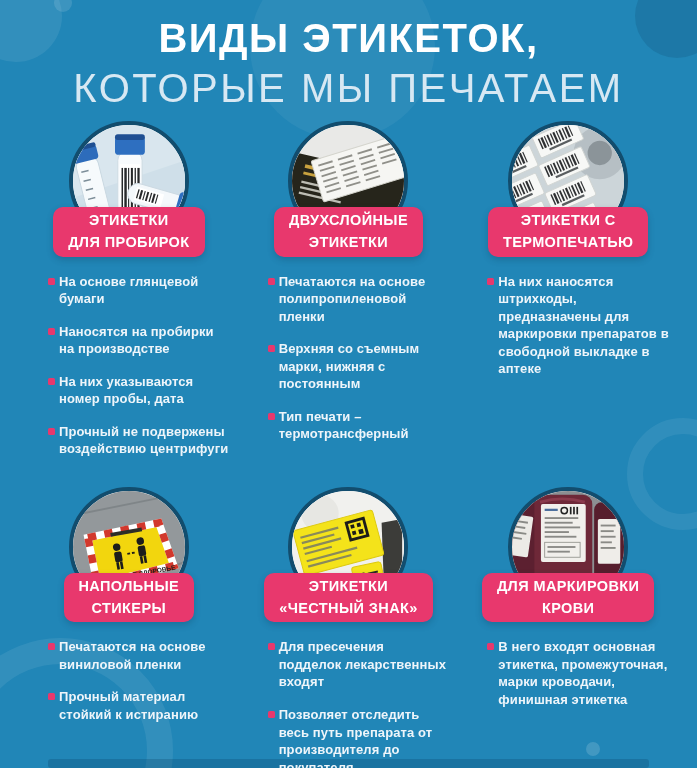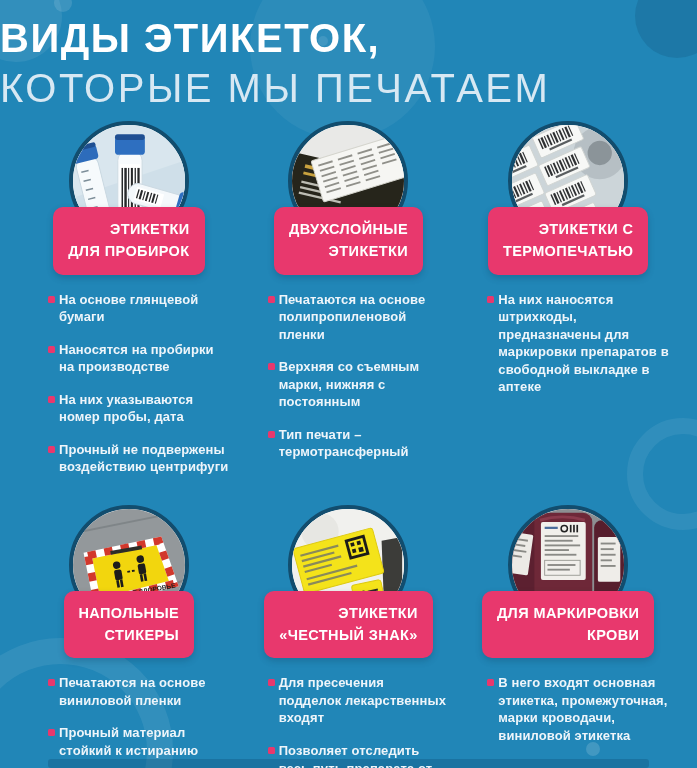--- a/index.html
+++ b/index.html
@@ -11,33 +11,33 @@
   .d1 { left:-30px; top:-30px; width:92px; height:92px; background:rgba(255,255,255,.08); }
   .d2 { left:54px; top:-6px; width:18px; height:18px; background:rgba(255,255,255,.12); }
   .d3 { right:-22px; top:-26px; width:84px; height:84px; background:rgba(10,60,95,.18); }
   .d4 { right:-42px; top:418px; width:112px; height:112px; border:16px solid rgba(255,255,255,.07); }
   .d5 { left:-52px; top:638px; width:225px; height:225px; border:26px solid rgba(255,255,255,.08); }
   .d6 { left:586px; top:742px; width:14px; height:14px; background:rgba(255,255,255,.15); }
   .d7 { left:318px; top:36px; width:10px; height:10px; background:rgba(255,255,255,.10); }
   .d8 { left:250px; top:-46px; width:185px; height:185px; background:rgba(255,255,255,.05); }
   .bottom-strip { position:absolute; left:48px; right:48px; bottom:0; height:9px; background:rgba(12,70,105,.28); border-radius:3px; }
 
-  header { position:relative; z-index:1; padding-top:16px; }
+  header { position:relative; z-index:1; text-align:center; padding-top:16px; }
   .t1 { font-size:40px; font-weight:bold; color:#ffffff; letter-spacing:1.5px; }
   .t2 { font-size:40px; font-weight:400; color:#d7e8f3; letter-spacing:2.5px; margin-top:5px; }
 
   .grid { position:relative; z-index:1; display:grid; grid-template-columns:repeat(3,1fr);
           column-gap:14px; row-gap:14px; padding:0 26px; margin-top:10px; }
   .card { display:flex; flex-direction:column; }
   .photo { width:120px; height:120px; margin:0 auto; border-radius:50%; overflow:hidden;
            border:4px solid #124d6e; background:#ffffff; }
   .photo svg { display:block; width:100%; height:100%; }
-  .badge { position:relative; z-index:2; display:table; margin:-34px auto 0; padding:12px 15px;
+  .badge { position:relative; z-index:2; display:table; margin:-34px auto 0; padding:3px 15px;
            background:#e8386d; border-radius:10px; color:#ffffff; font-size:14.5px; font-weight:bold;
-           letter-spacing:.4px; line-height:1.5; text-align:right; white-space:pre-line;
+           letter-spacing:.4px; line-height:1.5; text-align:center; white-space:pre-line;
            box-shadow:0 3px 6px rgba(12,50,80,.25); }
   .bullets { list-style:none; margin-top:16px; padding-left:22px; padding-right:2px; }
   .b { display:flex; gap:4px; margin-bottom:15px; }
   .sq { flex:0 0 auto; width:7px; height:7px; margin-top:5px; background:#e8386d; border-radius:1.5px; }
   .bt { font-size:13px; font-weight:700; line-height:1.35; color:#eef5fa; letter-spacing:.1px; }
 </style>
 </head>
 <body>
 
 <div class="page">
@@ -384,20 +384,20 @@
               <rect x="74" y="104" width="6" height="16" rx="3"></rect>
           </g>
           <circle cx="98" cy="110" r="16" fill="#4e1b29"></circle>
         </svg>
       </div>
       <div class="badge">ДЛЯ МАРКИРОВКИ
 КРОВИ</div>
       <ul class="bullets">
         <li class="b">
             <span class="sq"></span>
-            <span class="bt">В него входят основная этикетка, промежуточная, марки кроводачи, виниловой этикетка</span>
+            <span class="bt">В него входят основная этикетка, промежуточная, марки кроводачи, финишная этикетка</span>
           </li>
 
       </ul>
     </section>
 
   </div>
 </div>
 
 </body></html>

